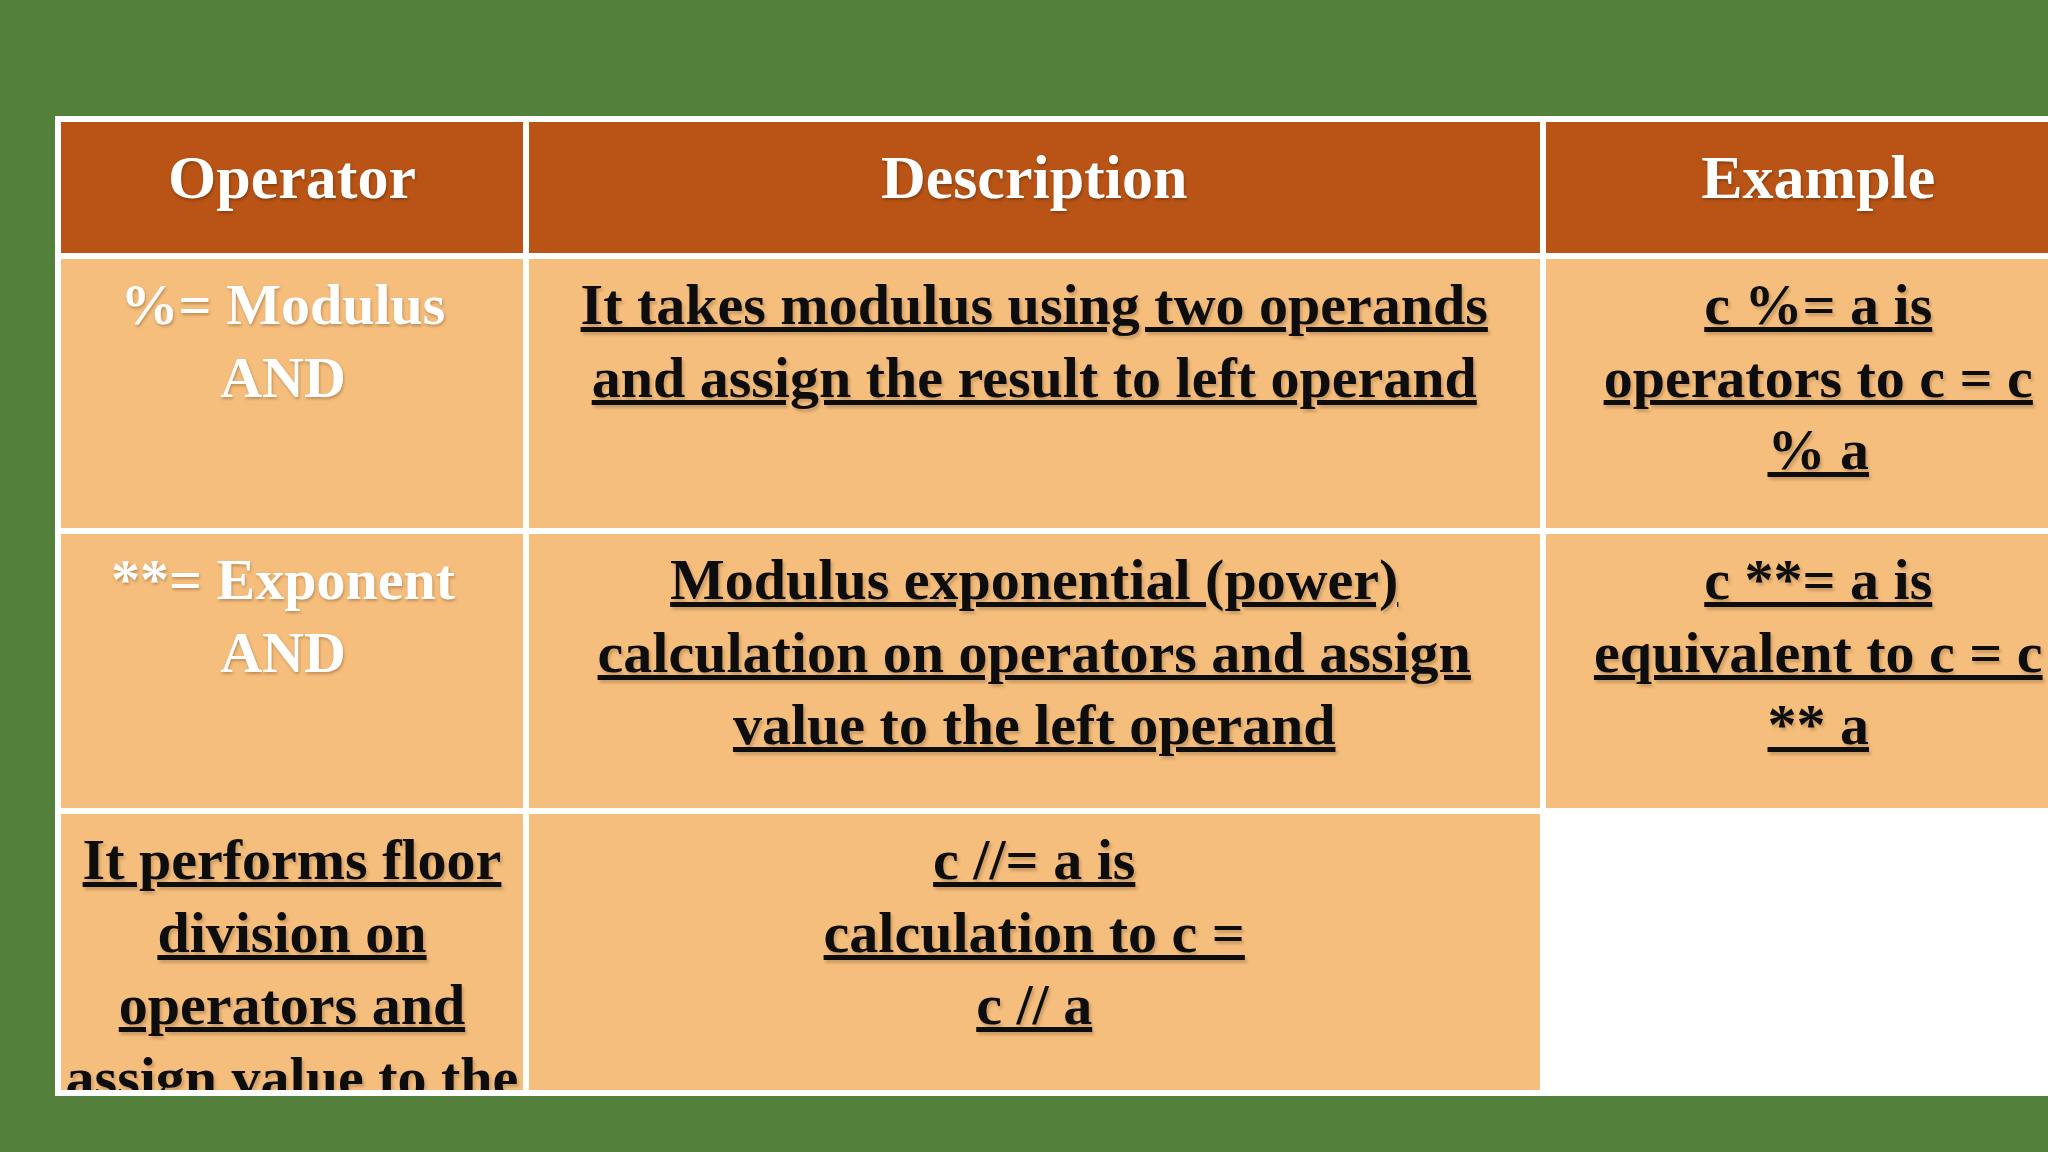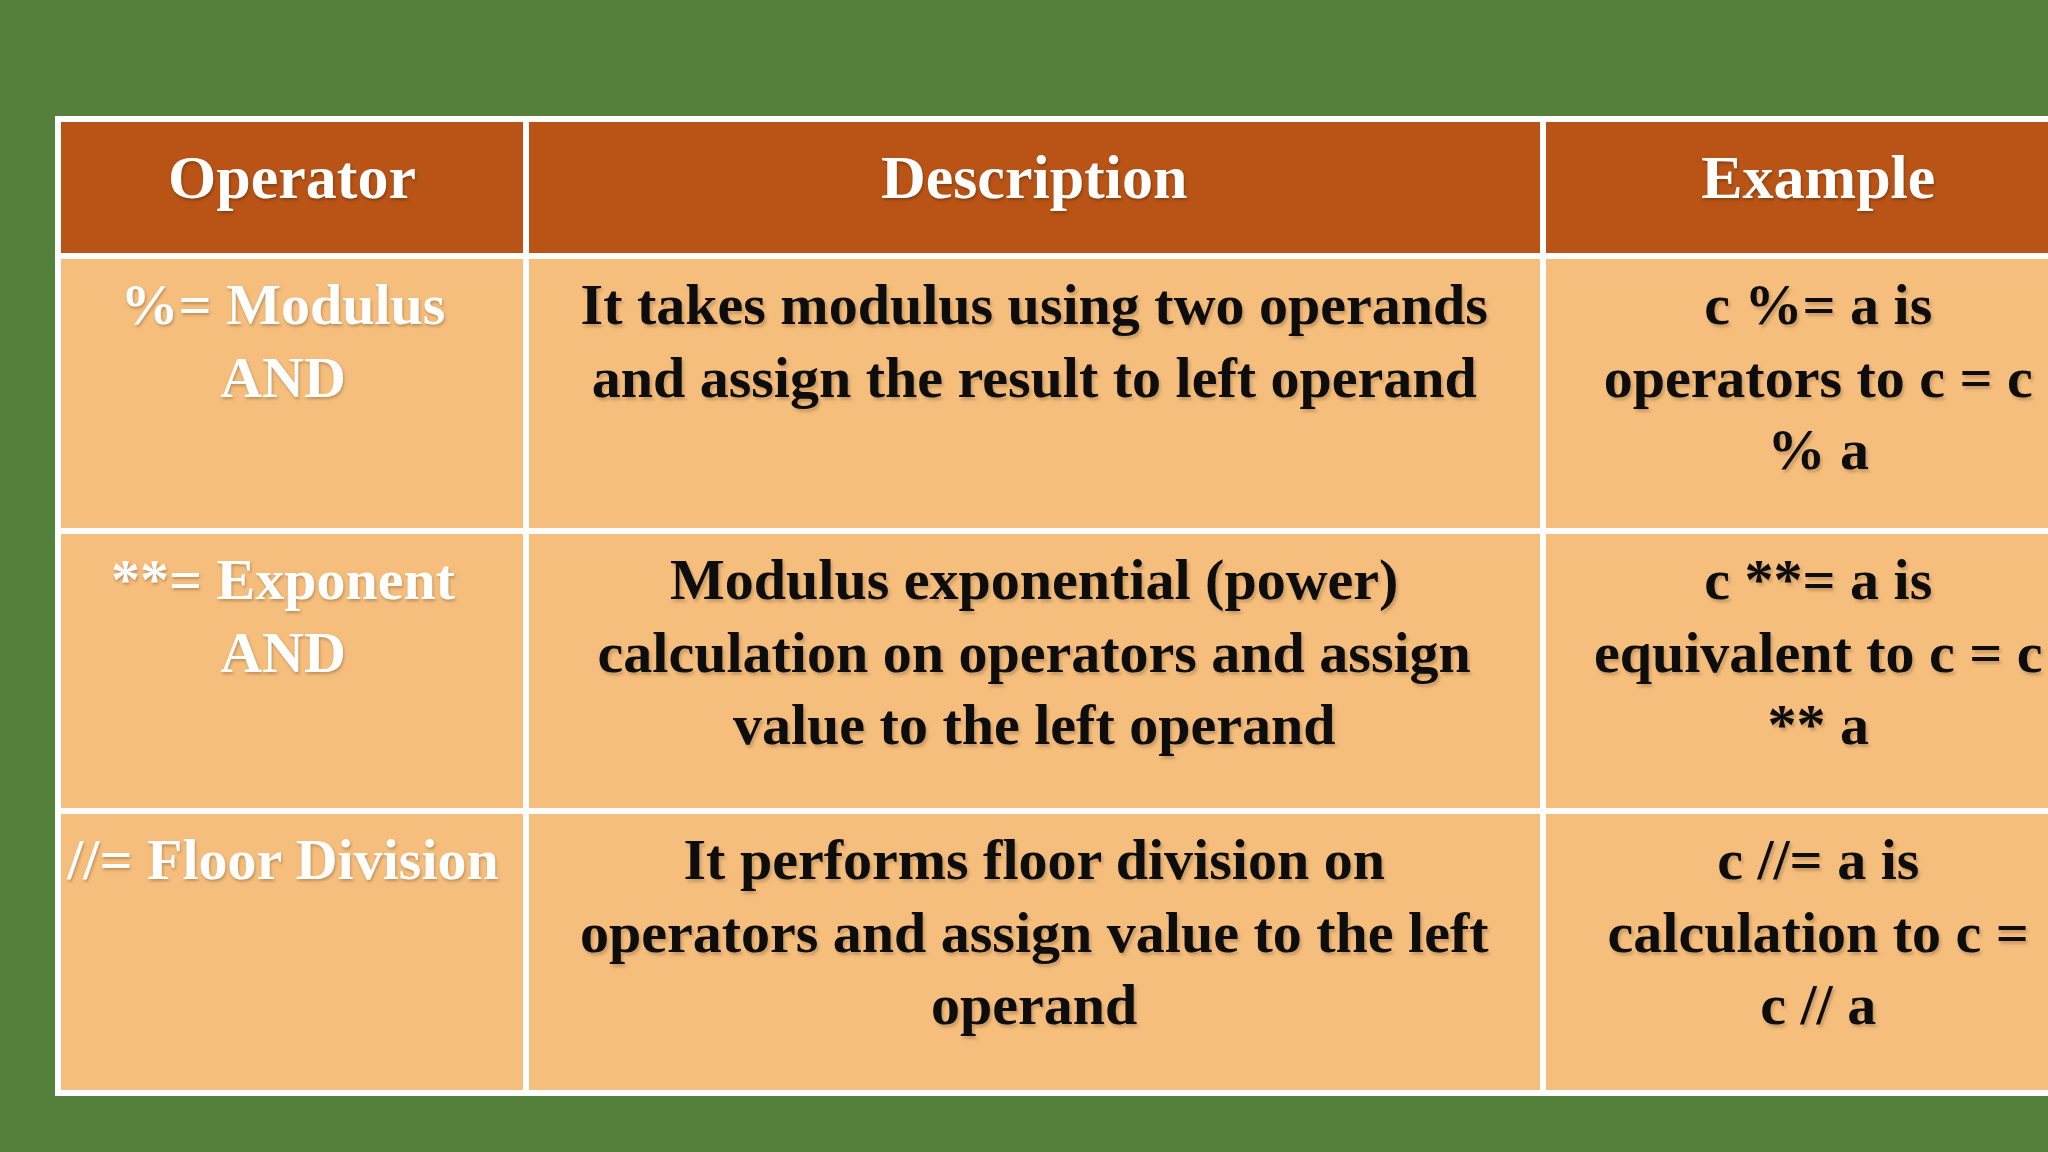--- a/index.html
+++ b/index.html
@@ -51,20 +51,21 @@
   }
   .op {
     color: var(--op-text, #FFFFFF);
     padding-left: 2px;
     padding-right: 20px;
     text-shadow: 1px 2px 3px rgba(90, 55, 15, 0.35);
   }
   .txt {
     color: var(--body-text, #0D0D0D);
     text-shadow: 2px 3px 3px rgba(90, 65, 30, 0.28);
+    text-decoration: underline;
   }
 </style>
 </head>
 <body>
 
 <div class="table">
 
   <div class="cell head">Operator</div>
   <div class="cell head">Description</div>
   <div class="cell head">Example</div>
@@ -79,21 +80,20 @@
 
   <div class="cell body-cell op">**= Exponent
 AND</div>
   <div class="cell body-cell txt">Modulus exponential (power)
 calculation on operators and assign
 value to the left operand</div>
   <div class="cell body-cell txt">c **= a is
 equivalent to c = c
 ** a</div>
 
-  <div class="cell body-cell op">//= Floor Division</div>
   <div class="cell body-cell txt">It performs floor division on
 operators and assign value to the left
 operand</div>
   <div class="cell body-cell txt">c //= a is
 calculation to c =
 c // a</div>
 
 </div>
 
 </body></html>

